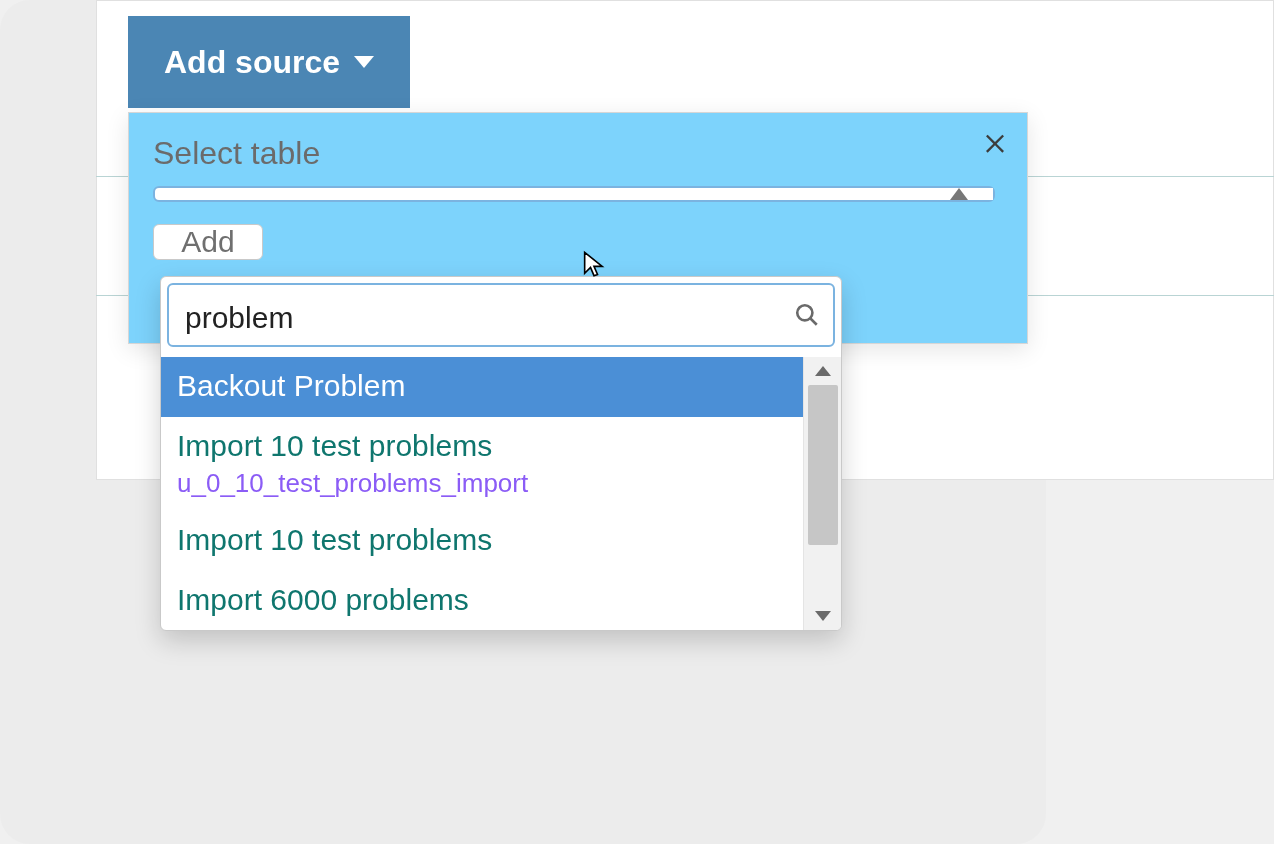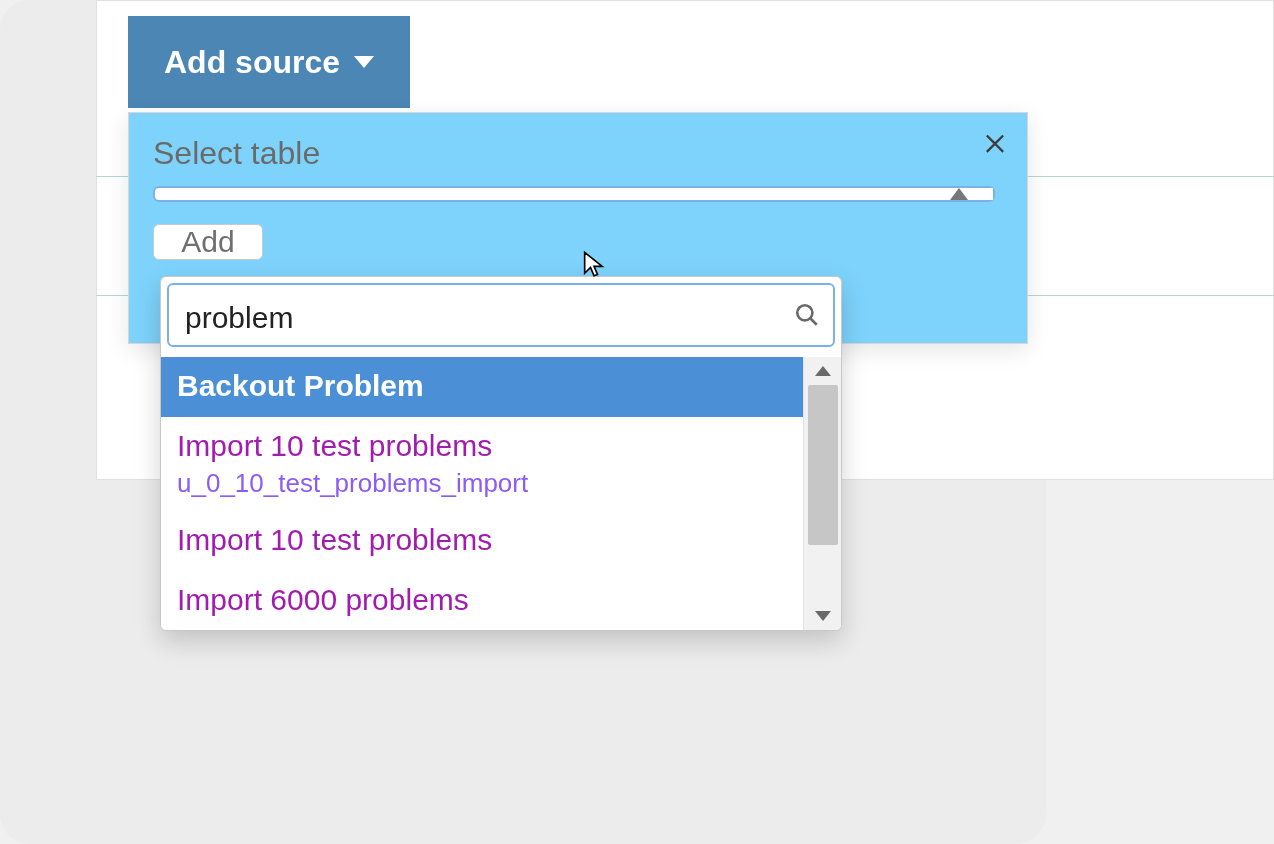--- a/index.html
+++ b/index.html
@@ -189,32 +189,32 @@
   }
   .options {
     width: calc(100% - 38px);
   }
   .option {
     padding: 10px 16px 12px 16px;
     cursor: pointer;
   }
   .option .label {
     font-size: 30px;
-    color: #a21caf;
+    color: #0f766e;
     line-height: 1.25;
   }
   .option .sub {
     font-size: 26px;
     color: #8b5cf6;
     margin-top: 4px;
   }
   .option.selected {
     background: #4b8fd6;
   }
-  .option.selected .label { color: #fff; font-weight: 700; }
+  .option.selected .label { color: #fff; font-weight: 400; }
   .option.selected .sub { color: #ecf3fb; }
 
   .scrollbar {
     position: absolute;
     right: 0;
     top: 0;
     width: 38px;
     height: 100%;
     background: #f1f1f1;
     border-left: 1px solid #e4e4e4;

